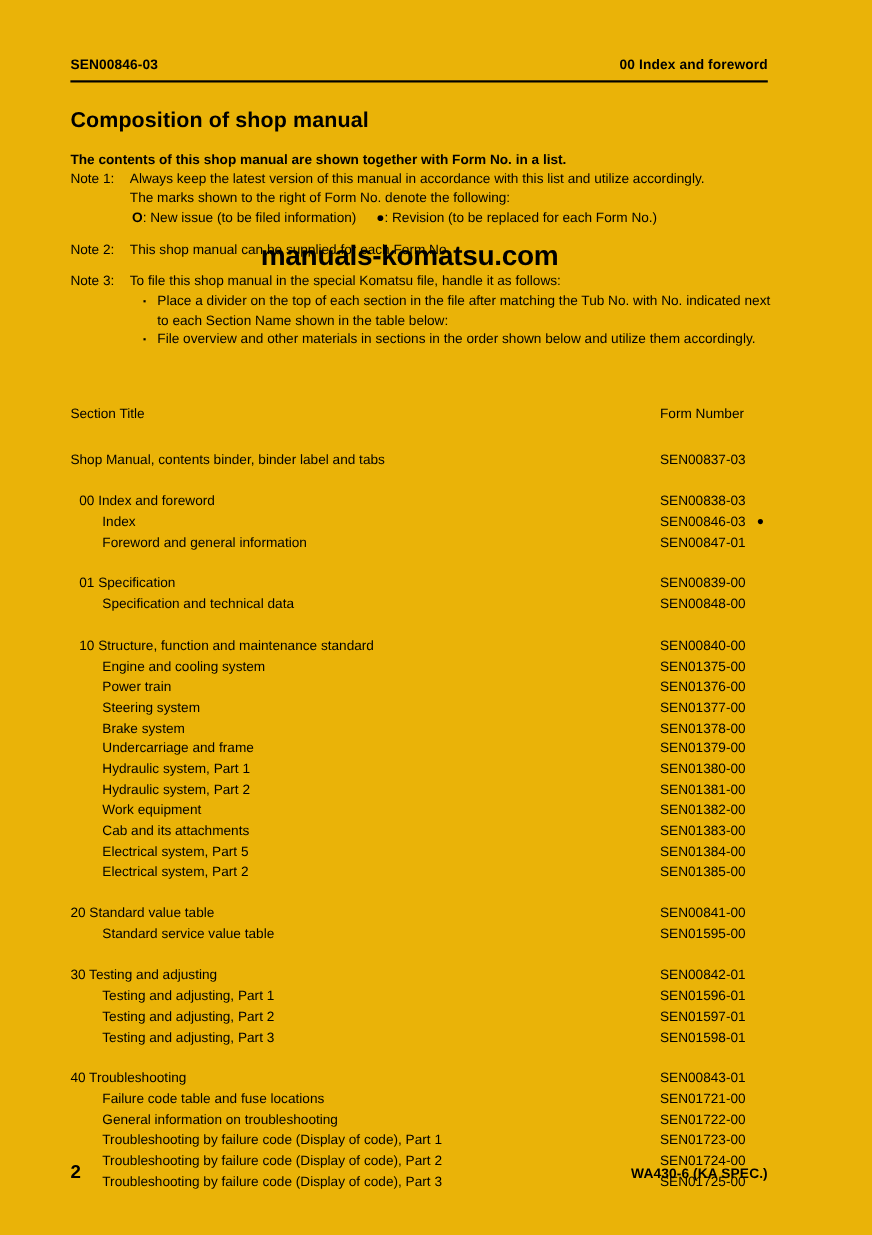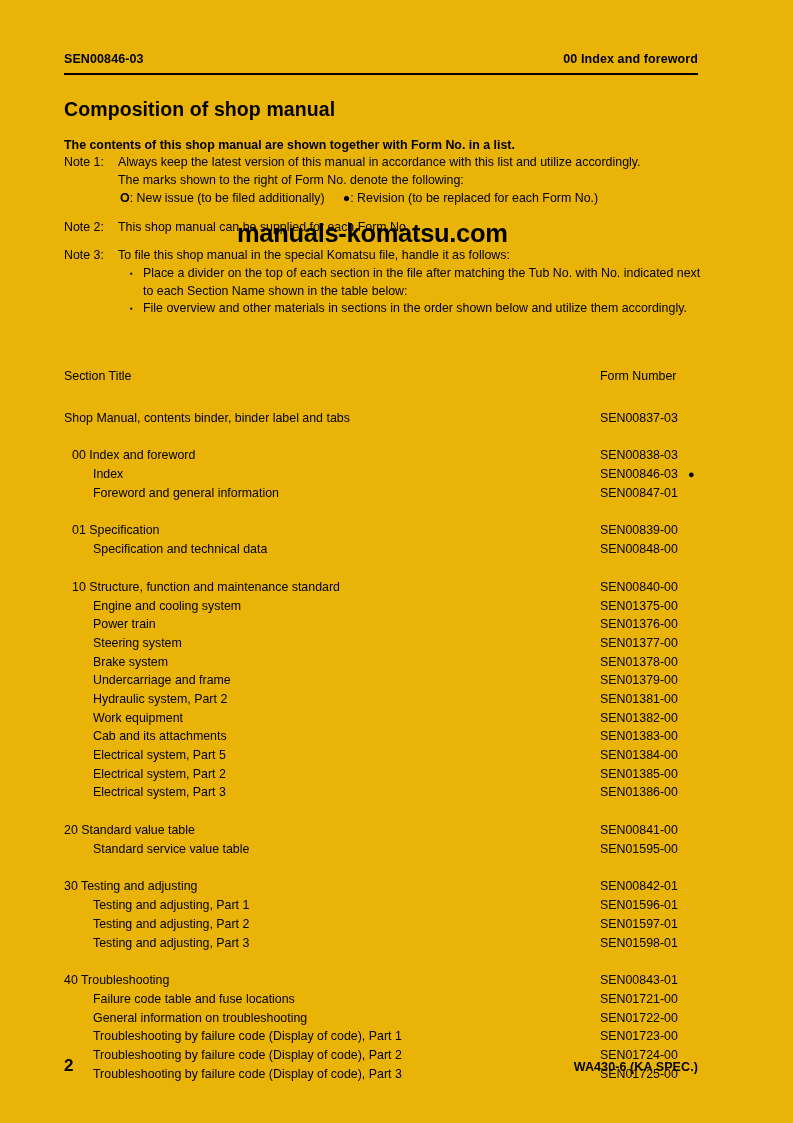--- a/index.html
+++ b/index.html
@@ -182,21 +182,21 @@
 
     <div class="note-row">
       <div class="note-label">Note 1:</div>
       <div class="note-body">
         <p>Always keep the latest version of this manual in accordance with this list and utilize accordingly.</p>
         <p>The marks shown to the right of Form No. denote the following:</p>
       </div>
     </div>
 
     <div class="marks-line">
-      <span class="sym">O</span><span>:  New issue (to be filed additionally)</span><span class="mark-gap"></span><span class="sym">●</span><span>:  Revision (to be replaced for each Form No.)</span>
+      <span class="sym">O</span><span>:  New issue (to be filed information)</span><span class="mark-gap"></span><span class="sym">●</span><span>:  Revision (to be replaced for each Form No.)</span>
     </div>
 
     <div class="note-row note-gap">
       <div class="note-label">Note 2:</div>
       <div class="note-body">
         <p>This shop manual can be supplied for each Form No.</p>
       </div>
     </div>
 
     <div class="note-row note-gap">
@@ -238,26 +238,26 @@
         <div class="spacer-md"></div>
         <div class="row lvl-1"><span class="title">01 Specification</span><span class="form">SEN00839-00</span></div>
         <div class="row lvl-2"><span class="title">Specification and technical data</span><span class="form">SEN00848-00</span></div>
         <div class="spacer-md"></div>
         <div class="row lvl-1"><span class="title">10 Structure, function and maintenance standard</span><span class="form">SEN00840-00</span></div>
         <div class="row lvl-2"><span class="title">Engine and cooling system</span><span class="form">SEN01375-00</span></div>
         <div class="row lvl-2"><span class="title">Power train</span><span class="form">SEN01376-00</span></div>
         <div class="row lvl-2"><span class="title">Steering system</span><span class="form">SEN01377-00</span></div>
         <div class="row lvl-2"><span class="title">Brake system</span><span class="form">SEN01378-00</span></div>
         <div class="row lvl-2"><span class="title">Undercarriage and frame</span><span class="form">SEN01379-00</span></div>
+        <div class="row lvl-2"><span class="title">Hydraulic system, Part 1</span><span class="form">SEN01380-00</span></div>
         <div class="row lvl-2"><span class="title">Hydraulic system, Part 2</span><span class="form">SEN01381-00</span></div>
         <div class="row lvl-2"><span class="title">Work equipment</span><span class="form">SEN01382-00</span></div>
         <div class="row lvl-2"><span class="title">Cab and its attachments</span><span class="form">SEN01383-00</span></div>
         <div class="row lvl-2"><span class="title">Electrical system, Part 5</span><span class="form">SEN01384-00</span></div>
         <div class="row lvl-2"><span class="title">Electrical system, Part 2</span><span class="form">SEN01385-00</span></div>
-        <div class="row lvl-2"><span class="title">Electrical system, Part 3</span><span class="form">SEN01386-00</span></div>
         <div class="spacer-md"></div>
         <div class="row lvl-0"><span class="title">20 Standard value table</span><span class="form">SEN00841-00</span></div>
         <div class="row lvl-2"><span class="title">Standard service value table</span><span class="form">SEN01595-00</span></div>
         <div class="spacer-md"></div>
         <div class="row lvl-0"><span class="title">30 Testing and adjusting</span><span class="form">SEN00842-01</span></div>
         <div class="row lvl-2"><span class="title">Testing and adjusting, Part 1</span><span class="form">SEN01596-01</span></div>
         <div class="row lvl-2"><span class="title">Testing and adjusting, Part 2</span><span class="form">SEN01597-01</span></div>
         <div class="row lvl-2"><span class="title">Testing and adjusting, Part 3</span><span class="form">SEN01598-01</span></div>
         <div class="spacer-md"></div>
         <div class="row lvl-0"><span class="title">40 Troubleshooting</span><span class="form">SEN00843-01</span></div>

